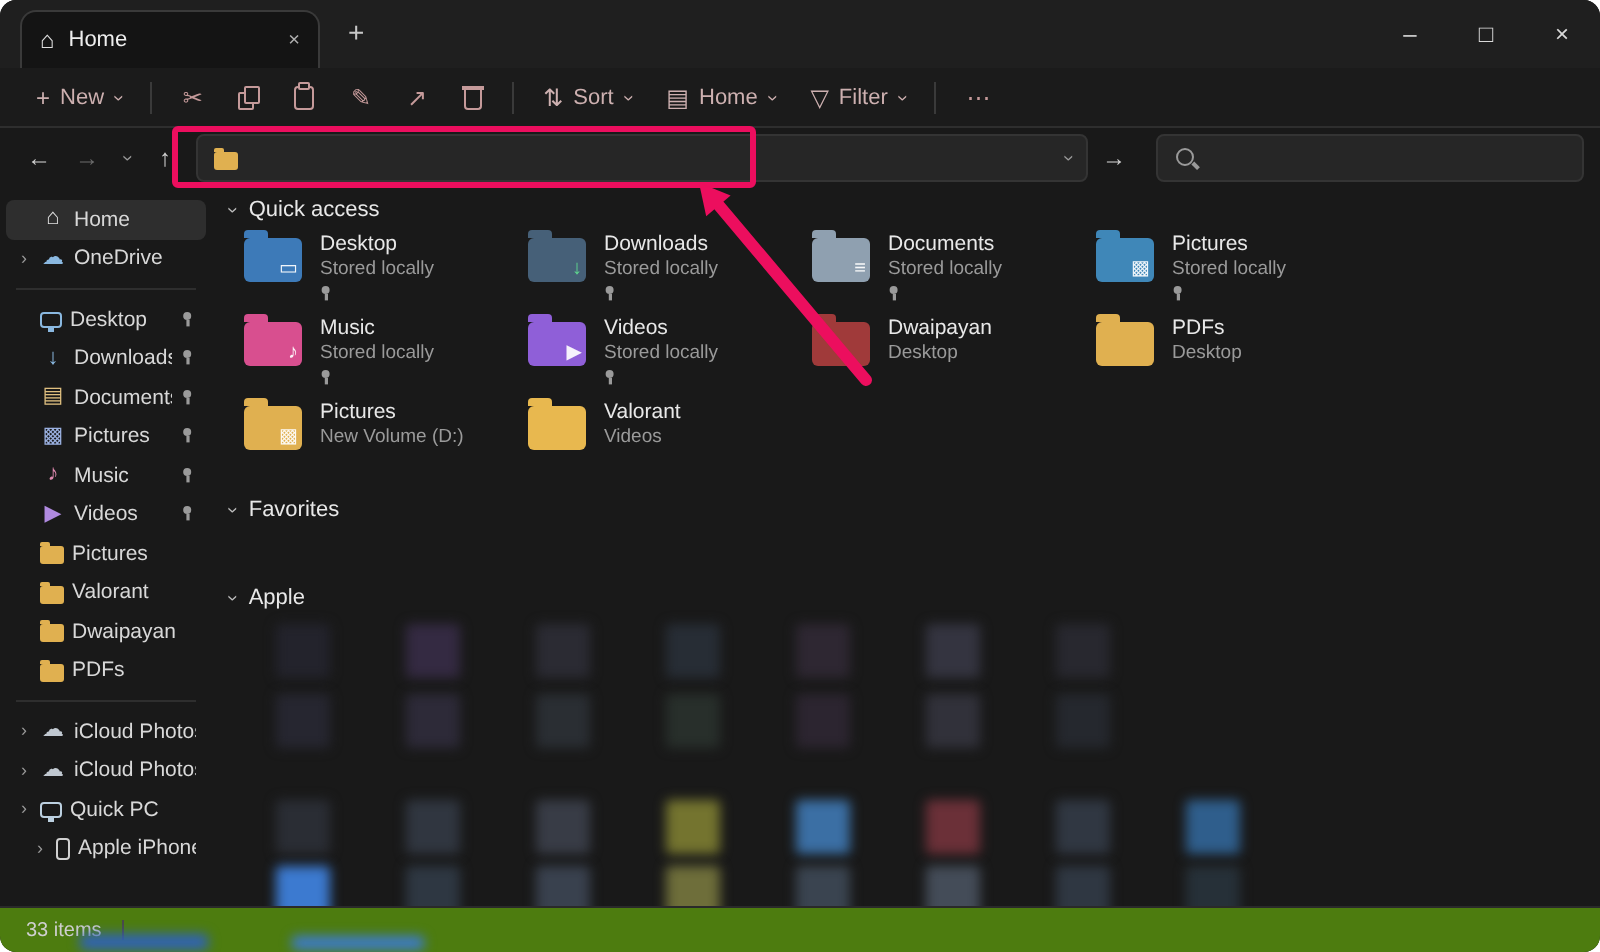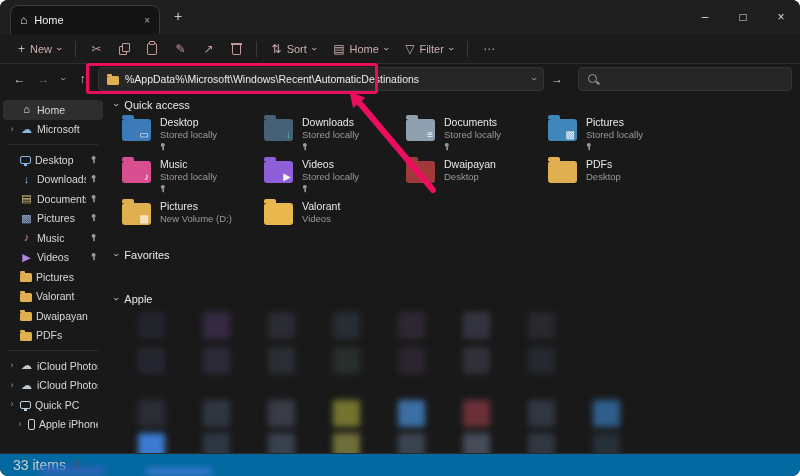--- a/index.html
+++ b/index.html
@@ -97,21 +97,21 @@
   .thumbs{position:absolute;left:0;top:0;right:0;bottom:0;}
   .thumb{position:absolute;width:27px;height:27px;border-radius:2px;filter:blur(3px);}
 
   
   .tooltip{position:absolute;left:182px;top:148px;background:#d9d9d9;color:#161616;
     border:1px solid #8a8a8a;font-size:9px;line-height:1.4;padding:2px 6px;z-index:40;
     border-radius:2px;box-shadow:0 2px 6px rgba(0,0,0,.55);white-space:nowrap;}
 
   
   .statusbar{position:absolute;left:0;right:0;bottom:0;height:22px;display:flex;align-items:center;
-    padding:0 13px;font-size:14px;color:#cfcfcf;border-top:1px solid #2a2a2a;background:#0369a1;z-index:5;}
+    padding:0 13px;font-size:10px;color:#cfcfcf;border-top:1px solid #2a2a2a;background:#4d7c0f;z-index:5;}
   .sb-div{width:1px;height:10px;background:#4a4a4a;margin-left:10px;}
 
   
   .red-box{position:absolute;left:86px;top:63px;width:292px;height:31px;border:3px solid #ec0e5e;
     border-radius:3px;z-index:30;pointer-events:none;box-sizing:border-box;}
   .annotation-arrow{position:absolute;left:0;top:0;width:800px;height:476px;z-index:31;pointer-events:none;}
   .strip{position:absolute;filter:blur(3px);z-index:10;border-radius:2px;}
 </style>
 </head>
 <body>
@@ -179,40 +179,39 @@
       </button>
   </div>
 
   <div class="navbar">
     <span class="nav-btn">←</span>
     <span class="nav-btn dim">→</span>
     <span class="nav-btn small chev down">›</span>
     <span class="nav-btn">↑</span>
     <div class="address-bar">
       <span class="mini-folder" style="background:#e0b050"></span>
-      <span class="address-text">%AppData%\Microsoft\Windows\Recent\AutomaticDestinations</span>
       <span class="chev down addr-chev">›</span>
     </div>
     <span class="go-btn">→</span>
     <div class="search-box">
       <span class="i-search"></span>
     </div>
   </div>
 
   <div class="sidebar">
     <div>
         <div class="sb-item selected">
           <span class="sb-chev chev"></span>
           <span class="sb-ico" style="color: rgb(224, 224, 224);">⌂</span>
           <span class="sb-label">Home</span>
         </div>
         <div class="sb-item">
           <span class="sb-chev chev">›</span>
           <span class="sb-ico" style="color: rgb(138, 184, 224);">☁</span>
-          <span class="sb-label">Microsoft</span>
+          <span class="sb-label">OneDrive</span>
         </div>
         <div class="sb-sep"></div>
         <div class="sb-item">
           <span class="sb-chev chev"></span>
           <span class="i-monitor" style="color: rgb(138, 184, 224);"></span>
           <span class="sb-label">Desktop</span>
           <span class="pin"></span>
         </div>
         <div class="sb-item">
           <span class="sb-chev chev"></span>

